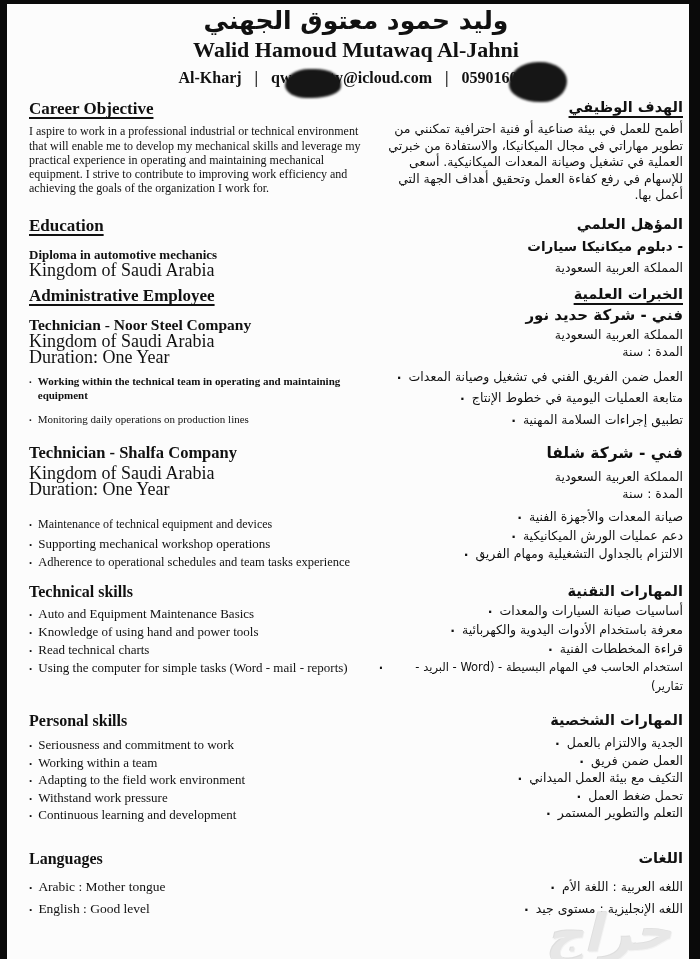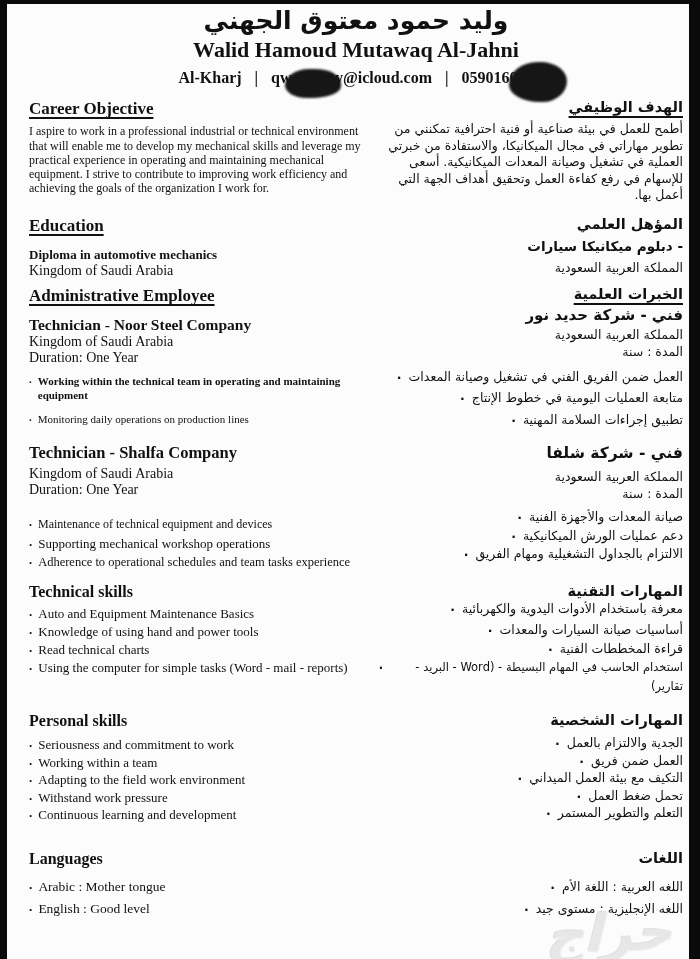--- a/index.html
+++ b/index.html
@@ -34,21 +34,21 @@
 
   .h-en{font-size:17px;font-weight:bold;text-decoration:underline;text-decoration-thickness:2px;text-underline-offset:3px;}
   .h-en.nl{text-decoration:none;font-size:16px;}
   .h-ar{font-size:14.5px;font-weight:bold;}
   .h-ar.ul{text-decoration:underline;text-decoration-thickness:1.5px;text-underline-offset:4px;}
 
   .para-en{margin-top:5px;font-size:12px;line-height:14.2px;}
   .para-ar{margin-top:6px;font-size:12.5px;line-height:16.5px;}
 
   .b-en{font-weight:bold;font-size:13px;line-height:16px;}
-  .t-en{font-size:14px;line-height:15.5px;}
+  .t-en{font-size:18px;line-height:15.5px;}
   .b-ar{font-weight:bold;font-size:13.5px;line-height:19px;}
   .t-ar{font-size:12.5px;line-height:17px;}
 
   .job-title-en{font-weight:bold;font-size:15.5px;line-height:19px;}
   .job-title-ar{font-weight:bold;font-size:15px;line-height:21px;}
 
   
   .bl{display:flex;align-items:baseline;}
   .bl::before{content:".";font-weight:bold;margin-right:6px;transform:translateY(-2px);}
   .bl-ar{display:flex;justify-content:flex-end;align-items:baseline;direction:ltr;}
@@ -190,25 +190,25 @@
         </div>
       <div class="bl" style="font-size:13px;line-height:18px;">
           <span>Read technical charts</span>
         </div>
       <div class="bl" style="font-size:13px;line-height:18px;">
           <span>Using the computer for simple tasks (Word - mail - reports)</span>
         </div>
     </div>
     <div class="col-ar">
       <div class="h-ar">المهارات التقنية</div>
+      <div class="bl-ar t-ar" style="margin-top:2px;line-height:19px;">
+          <span>أساسيات صيانة السيارات والمعدات</span>
+        </div>
       <div class="bl-ar t-ar" style="line-height:19px;">
           <span>معرفة باستخدام الأدوات اليدوية والكهربائية</span>
-        </div>
-      <div class="bl-ar t-ar" style="margin-top:2px;line-height:19px;">
-          <span>أساسيات صيانة السيارات والمعدات</span>
         </div>
       <div class="bl-ar t-ar" style="line-height:19px;">
           <span>قراءة المخططات الفنية</span>
         </div>
       <div class="bl-ar t-ar" style="line-height:19px;font-size:11.5px;">
           <span>استخدام الحاسب في المهام البسيطة - (Word - البريد - تقارير)</span>
         </div>
     </div>
   </div>
 

